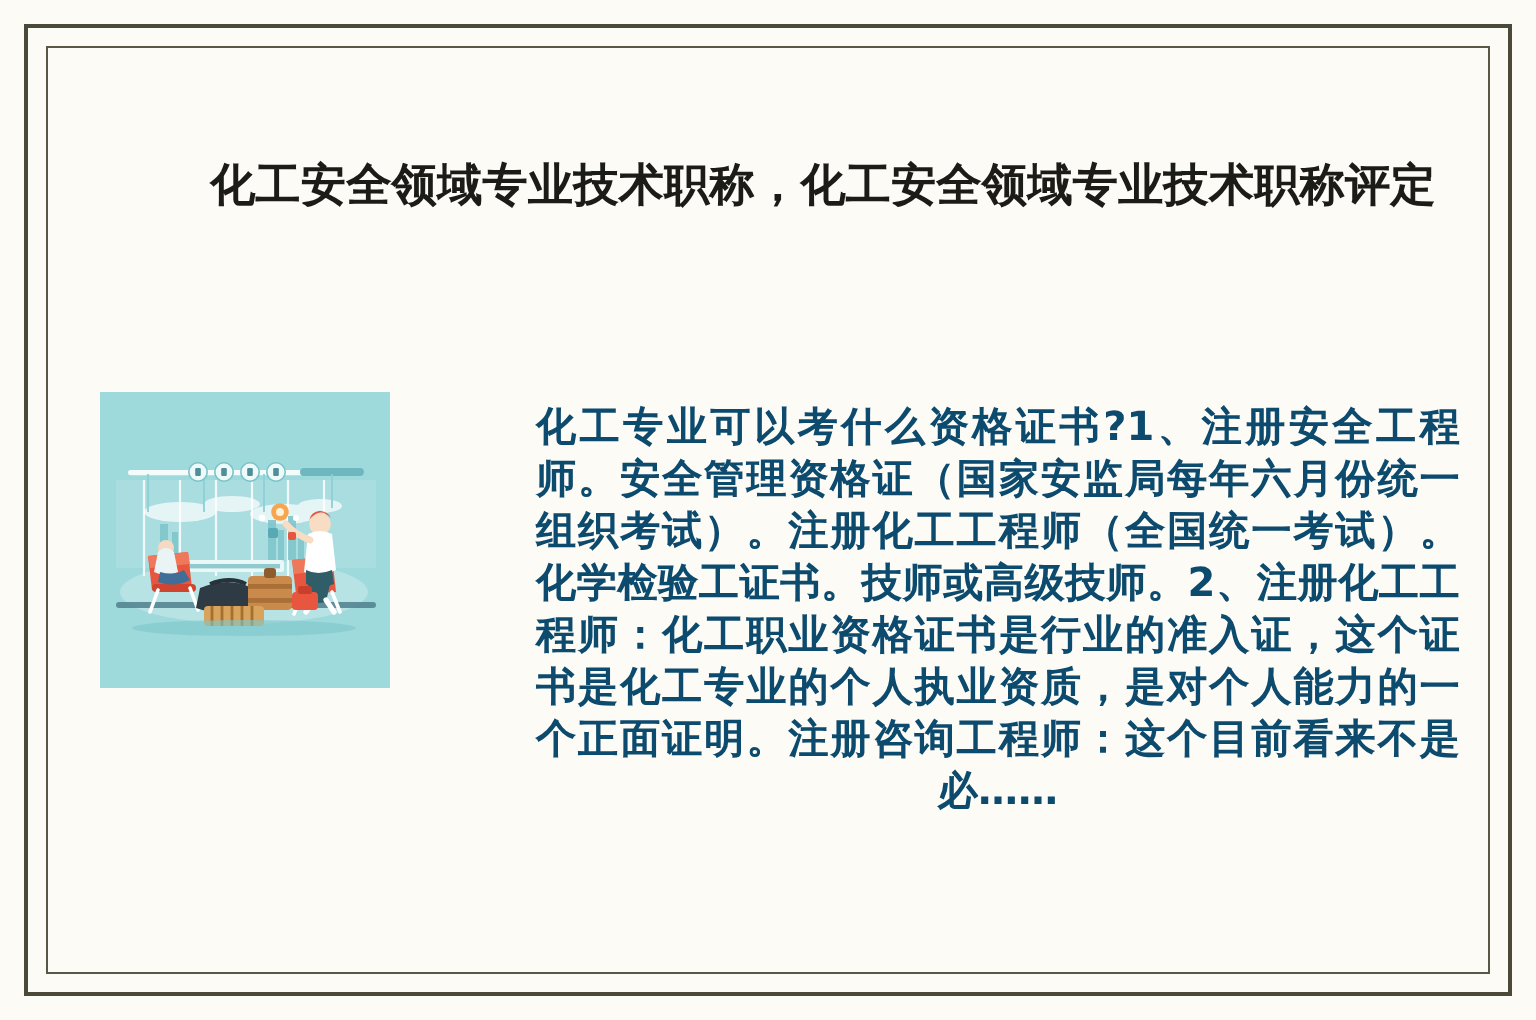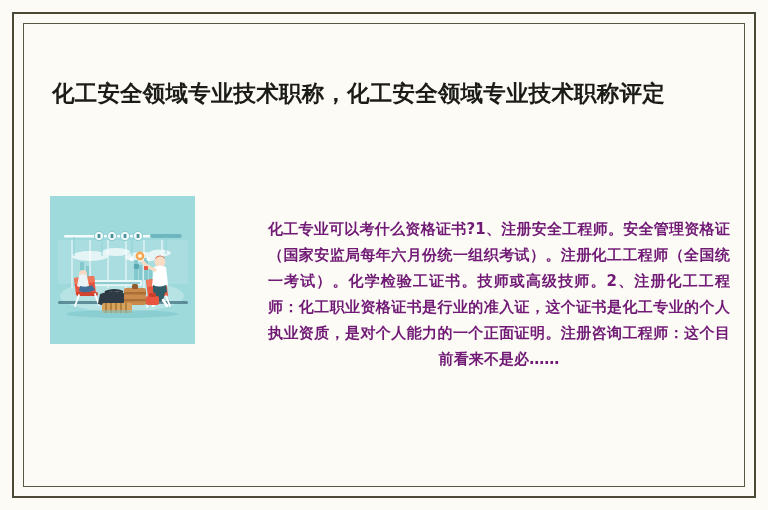--- a/index.html
+++ b/index.html
@@ -26,21 +26,21 @@
     position: absolute;
     left: 23px; top: 23px;
     width: 722px; height: 464px;
     border: 1px solid #5a5746;
   }
   
   .title {
     position: absolute;
     left: 52px; top: 76px;
     width: 666px;
-    text-align: left;
+    text-align: right;
     font-size: 22.5px;
     font-weight: bold;
     line-height: 34px;
     letter-spacing: 0.2px;
     color: #1b1b17;
     font-family: "DejaVu Sans", "Liberation Sans", sans-serif;
   }
   
   .content {
     position: absolute;
@@ -52,26 +52,26 @@
     left: 50px; top: 0;
     width: 145px; height: 148px;
   }
   .illustration {
     width: 145px; height: 148px;
     display: block;
     background: #9ed9dc;
   }
   .body-text {
     position: absolute;
-    left: 268px; top: 20px;
+    left: 268px; top: 4px;
     width: 462px;
-    font-size: 15px;
+    font-size: 20px;
     line-height: 26px;
     font-weight: bold;
-    color: #701a75;
+    color: #0c4a6e;
     text-align: justify;
     text-align-last: center;
     letter-spacing: 0.1px;
     font-family: "DejaVu Sans", "Liberation Sans", sans-serif;
   }
 </style>
 </head>
 <body>
 
 <div class="page">

